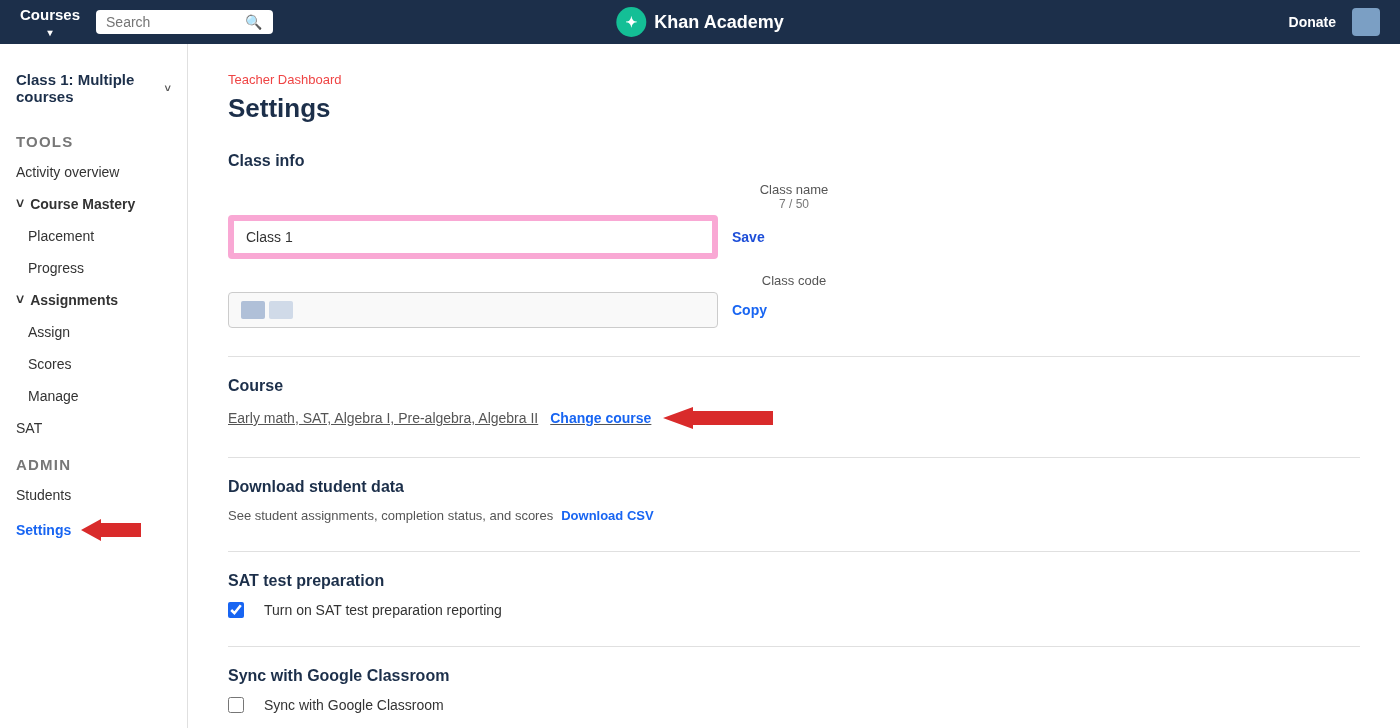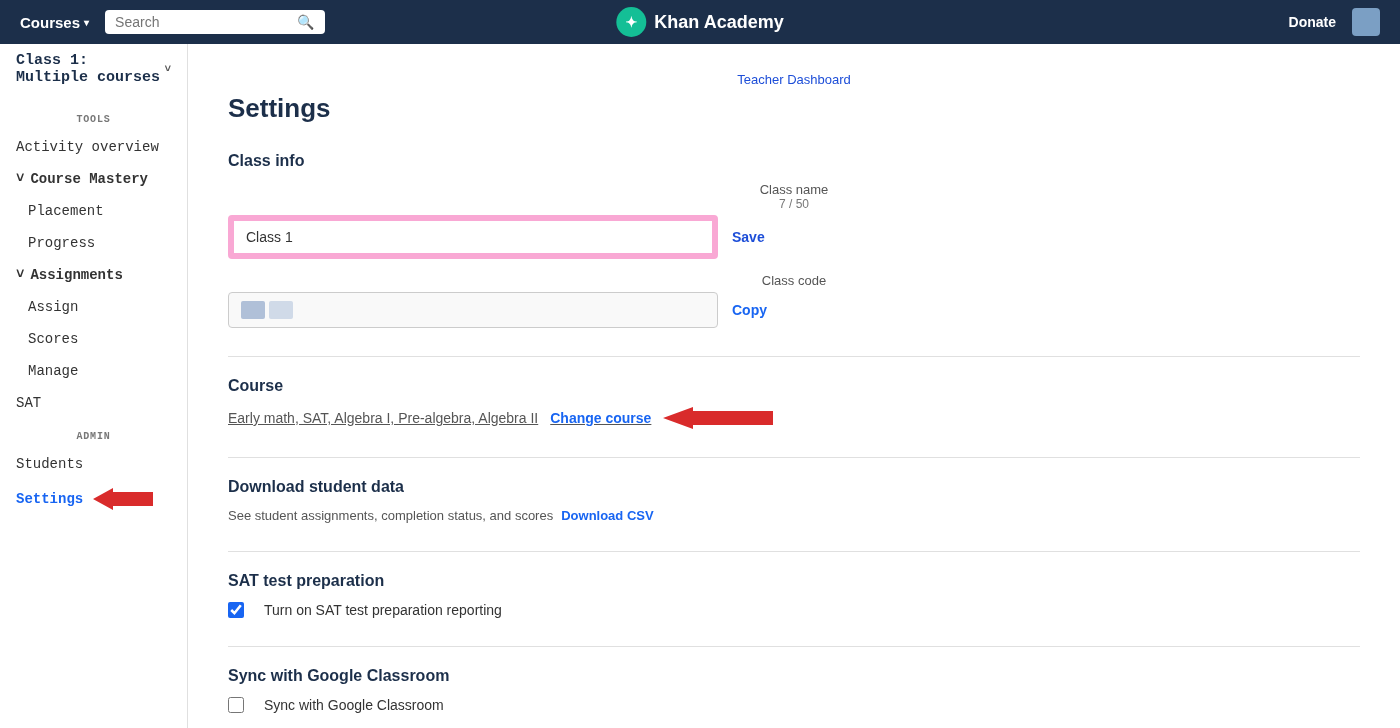--- a/index.html
+++ b/index.html
@@ -18,29 +18,30 @@
     }
     .topnav-courses {
       color: #fff;
       font-size: 15px;
       font-weight: 600;
       display: flex;
       align-items: center;
       gap: 4px;
       cursor: pointer;
       margin-right: 16px;
+      flex-direction: column;
     }
     .topnav-courses .chevron { font-size: 10px; }
     .topnav-search {
       display: flex;
       align-items: center;
       background: #fff;
       border-radius: 4px;
       padding: 4px 10px;
-      width: 220px;
+      width: 177px;
       gap: 8px;
     }
     .topnav-search input {
       border: none;
       outline: none;
       font-size: 14px;
       width: 100%;
       background: transparent;
     }
     .topnav-logo {
@@ -91,46 +92,44 @@
       margin-top: 44px;
       min-height: calc(100vh - 44px);
     }
 
     
     .sidebar {
       width: 188px;
       min-width: 188px;
       background: #fff;
       border-right: 1px solid #e0e0e0;
-      padding: 8px 0;
+      padding: 27px 0;
       position: fixed;
       top: 44px;
       bottom: 0;
       overflow-y: auto;
-      font-family: Liberation Mono, monospace;
     }
     .sidebar-class-name {
       font-size: 15px;
       font-weight: 700;
       color: #1c2f4a;
       padding: 0 16px 16px;
       display: flex;
       align-items: center;
       gap: 4px;
       cursor: pointer;
     }
     .sidebar-class-name .chevron { font-size: 11px; color: #555; }
     .sidebar-section-label {
-      font-size: 10px;
+      font-size: 15px;
       font-weight: 700;
       color: #777;
       letter-spacing: 0.08em;
       padding: 12px 16px 6px;
       text-transform: uppercase;
-      text-align: center;
     }
     .sidebar-item {
       padding: 8px 16px;
       font-size: 14px;
       color: #333;
       cursor: pointer;
       display: flex;
       align-items: center;
       gap: 6px;
     }
@@ -143,24 +142,23 @@
 
     
     .main {
       margin-left: 188px;
       flex: 1;
       padding: 28px 40px;
       background: #fff;
     }
     .breadcrumb {
       font-size: 13px;
-      color: #1d4ed8;
+      color: #ef4444;
       margin-bottom: 6px;
       cursor: pointer;
-      text-align: center;
     }
     .page-title {
       font-size: 26px;
       font-weight: 700;
       color: #1c2f4a;
       margin-bottom: 28px;
     }
 
     
     .section {

